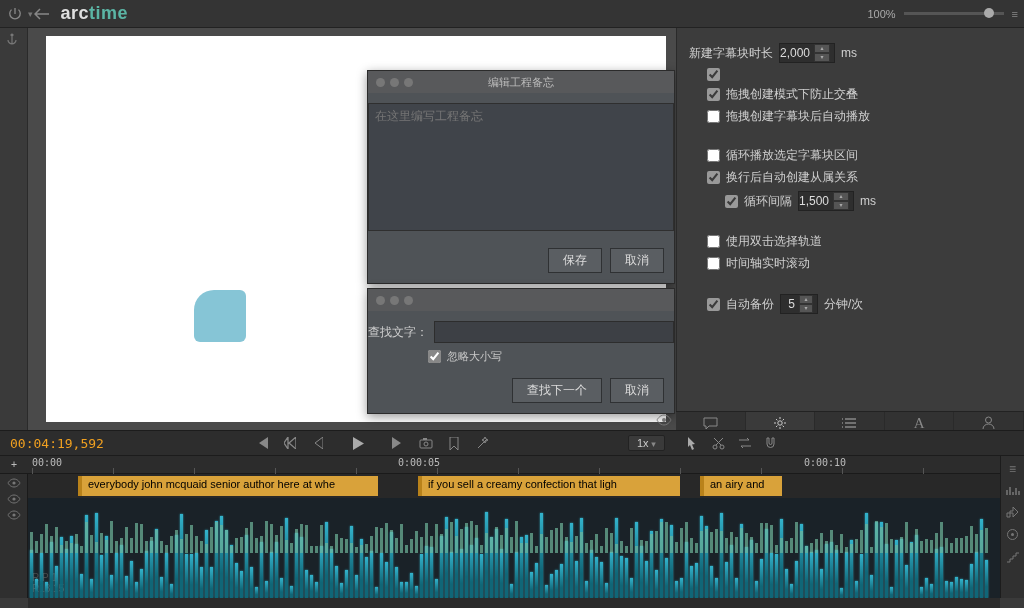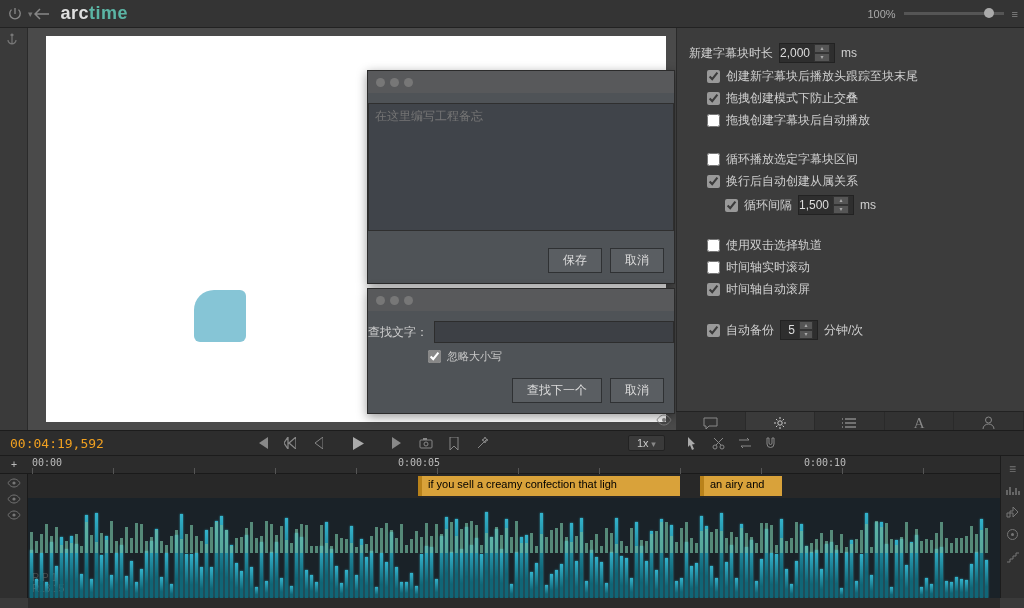--- a/index.html
+++ b/index.html
@@ -337,20 +337,21 @@
       </div>
     </div>
 
     <div class="modal" id="modal-memo">
       <div class="titlebar">
         <div class="traffic">
           <div class="c"></div>
           <div class="c"></div>
           <div class="c"></div>
         </div>
+        <div class="title">编辑工程备忘</div>
       </div>
       <div class="body">
         <textarea class="textarea" placeholder="在这里编写工程备忘" style=""></textarea>
       </div>
       <div class="footer">
         <button class="btn">保存</button>
         <button class="btn">取消</button>
       </div>
     </div>
 
@@ -387,21 +388,20 @@
         <span class="spinner">
             <div>▴</div>
             <div>▾</div>
           </span>
       </span>
       <span>ms</span>
     </div>
 
     <div class="opt-row indent">
       <input type="checkbox" checked="" style="">
-      <span>创建新字幕块后播放头跟踪至块末尾</span>
     </div>
     <div class="opt-row indent">
       <input type="checkbox" checked="" style="">
       <span>拖拽创建模式下防止交叠</span>
     </div>
     <div class="opt-row indent">
       <input type="checkbox" style="">
       <span>拖拽创建字幕块后自动播放</span>
     </div>
 
@@ -428,24 +428,20 @@
     </div>
 
     <div class="group-gap"></div>
     <div class="opt-row indent">
       <input type="checkbox" style="">
       <span>使用双击选择轨道</span>
     </div>
     <div class="opt-row indent">
       <input type="checkbox" style="">
       <span>时间轴实时滚动</span>
-    </div>
-    <div class="opt-row indent">
-      <input type="checkbox" checked="" style="">
-      <span>时间轴自动滚屏</span>
     </div>
 
     <div class="group-gap"></div>
     <div class="opt-row indent">
       <input type="checkbox" checked="" style="">
       <span>自动备份</span>
       <span class="num-input" style="width:38px;">
         <span>5</span>
         <span class="spinner">
             <div>▴</div>
@@ -602,20 +598,21 @@
       </span>
     <span class="eye">
         <svg width="14" height="10" viewBox="0 0 14 10">
           <path d="M1 5s2-4 6-4 6 4 6 4-2 4-6 4S1 5 1 5z" stroke="#777" fill="none"></path>
           <circle cx="7" cy="5" r="1.6" fill="#777"></circle>
         </svg>
       </span>
   </div>
   <div class="tracks">
     <div class="subtitle-track" id="subtitle-track">
+        <div class="sub-block" style="left: 50px; width: 300px;">everybody john mcquaid senior author here at whe</div>
         <div class="sub-block" style="left: 390px; width: 262px;">if you sell a creamy confection that ligh</div>
         <div class="sub-block" style="left: 672px; width: 82px;">an airy and</div>
       </div>
     <div class="wave" id="wave">
       <div class="rip-label">RIP 1<br>R13.15</div>
     <div class="bar" style="left: 2px; height: 48.2524px;"></div>
         <div class="barL" style="left: 2px; height: 20.5805px;"></div>
         <div class="bar" style="left: 7px; height: 19.007px;"></div>
         <div class="barL" style="left: 7px; height: 12.3434px;"></div>
         <div class="bar" style="left: 12px; height: 44.5704px;"></div>

